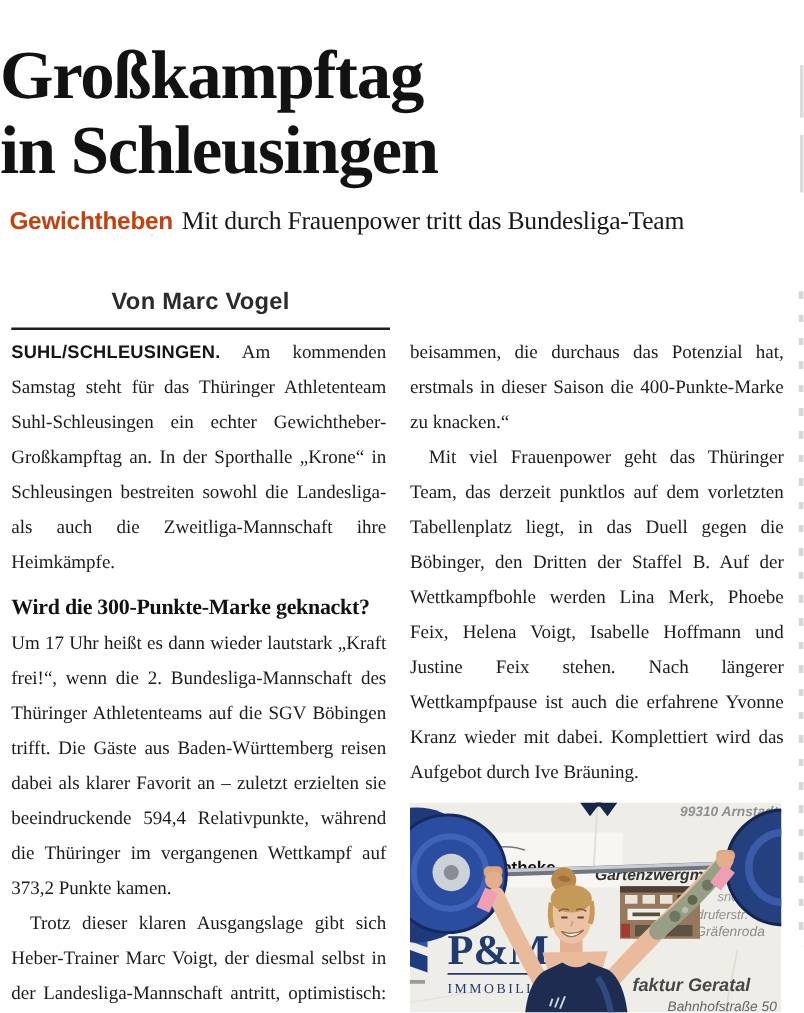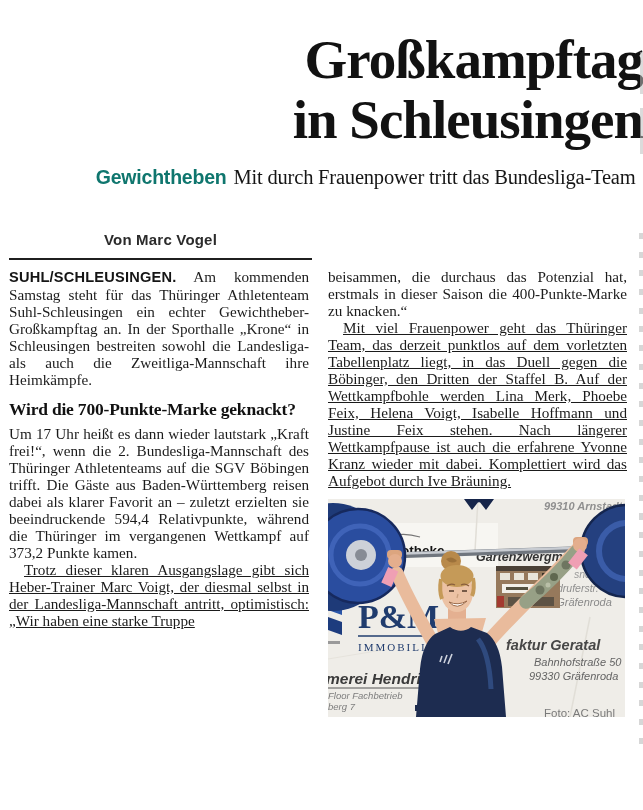--- a/index.html
+++ b/index.html
@@ -1,37 +1,37 @@
 <!DOCTYPE html>
 <html lang="de"><head>
 <meta charset="utf-8">
 <style>
   html,body{margin:0;padding:0;background:#ffffff;}
   .page{position:relative;width:643px;height:810px;background:#fff;overflow:hidden;
         font-family:"Liberation Serif",serif;color:#1b1b1b;}
   
-  .head{position:absolute;left:0;top:0;width:643px;text-align:right;}
+  .head{position:absolute;left:0;top:0;width:643px;text-align:left;}
   .headline{margin:30px 0 0 0;font-family:"Liberation Serif",serif;font-weight:700;
             font-size:55px;line-height:60px;color:#121212;letter-spacing:-1px;}
   .standfirst{margin:14px auto 0 auto;max-width:628px;font-size:20.5px;line-height:27px;
               color:#161616;letter-spacing:-0.2px;}
   .kicker{font-family:"Liberation Sans",sans-serif;font-weight:700;font-size:19.5px;
-          color:#0f766e;margin-right:7px;}
+          color:#c2410c;margin-right:7px;}
   
   .byline-wrap{position:absolute;left:9px;top:231px;width:303px;text-align:center;
                border-bottom:2px solid #1f1f1f;padding-bottom:9px;}
-  .byline{font-family:"Liberation Sans",sans-serif;font-size:15px;font-weight:700;
+  .byline{font-family:"Liberation Sans",sans-serif;font-size:19px;font-weight:700;
           color:#2b2b2b;letter-spacing:0.2px;}
   
   .cols{position:absolute;left:9px;top:268px;width:618px;display:flex;gap:19px;}
   .col{width:300px;}
   .col-right{width:299px;}
-  .p{margin:0;text-align:justify;font-size:15.2px;line-height:17px;
+  .p{margin:0;text-align:justify;font-size:15.2px;line-height:28px;
      hyphens:auto;-webkit-hyphens:auto;color:#1b1b1b;}
-  .indent{text-indent:15px;text-decoration:underline;}
+  .indent{text-indent:15px;}
   .lead{font-family:"Liberation Sans",sans-serif;font-weight:700;font-size:14.6px;
         letter-spacing:0.2px;color:#151515;}
   .subhead{margin:11px 0 5px 0;font-family:"Liberation Serif",serif;font-weight:700;
            font-size:17.5px;color:#111;letter-spacing:-0.2px;}
   
   figure{margin:10px 0 0 0;}
   .photo-svg{display:block;width:297px;height:218px;}
   figcaption{position:relative;margin-top:7px;font-family:"Liberation Sans",sans-serif;
              font-size:14.8px;line-height:21px;letter-spacing:-0.45px;color:#2d2d2d;
              padding-bottom:2px;}
@@ -55,21 +55,21 @@
   </div>
 
   <div class="byline-wrap">
     <span class="byline">Von Marc Vogel</span>
   </div>
 
   <div class="cols">
 
     <div class="col">
       <p class="p"><b class="lead">SUHL/SCHLEUSINGEN.</b><span> Am kommenden Samstag steht für das Thüringer Athleten­team Suhl-Schleusingen ein echter Ge­wichtheber-Großkampftag an. In der Sport­halle „Krone“ in Schleusingen bestreiten so­wohl die Landesliga- als auch die Zweitliga-Mannschaft ihre Heimkämpfe.</span></p>
-      <h2 class="subhead">Wird die 700-Punkte-Marke geknackt?</h2>
+      <h2 class="subhead">Wird die 300-Punkte-Marke geknackt?</h2>
       <p class="p">Um 17 Uhr heißt es dann wieder lautstark „Kraft frei!“, wenn die 2. Bundesliga-Mann­schaft des Thüringer Athletenteams auf die SGV Böbingen trifft. Die Gäste aus Baden-Württemberg reisen dabei als klarer Favorit an – zuletzt erzielten sie beeindruckende 594,4 Relativpunkte, während die Thüringer im vergangenen Wettkampf auf 373,2 Punk­te kamen.</p>
       <p class="p indent">Trotz dieser klaren Ausgangslage gibt sich Heber-Trainer Marc Voigt, der diesmal selbst in der Landesliga-Mannschaft antritt, optimistisch: „Wir haben eine starke Truppe</p>
     </div>
 
     <div class="col col-right">
       <p class="p">beisammen, die durchaus das Potenzial hat, erstmals in dieser Saison die 400-Punkte-Marke zu knacken.“</p>
       <p class="p indent">Mit viel Frauenpower geht das Thüringer Team, das derzeit punktlos auf dem vorletz­ten Tabellenplatz liegt, in das Duell gegen die Böbinger, den Dritten der Staffel B. Auf der Wettkampfbohle werden Lina Merk, Phoebe Feix, Helena Voigt, Isabelle Hoff­mann und Justine Feix stehen. Nach längerer Wettkampfpause ist auch die erfahrene Yvonne Kranz wieder mit dabei. Komplet­tiert wird das Aufgebot durch Ive Bräuning.</p>
 
       <figure>
         <svg class="photo-svg" viewBox="0 0 297 218">

